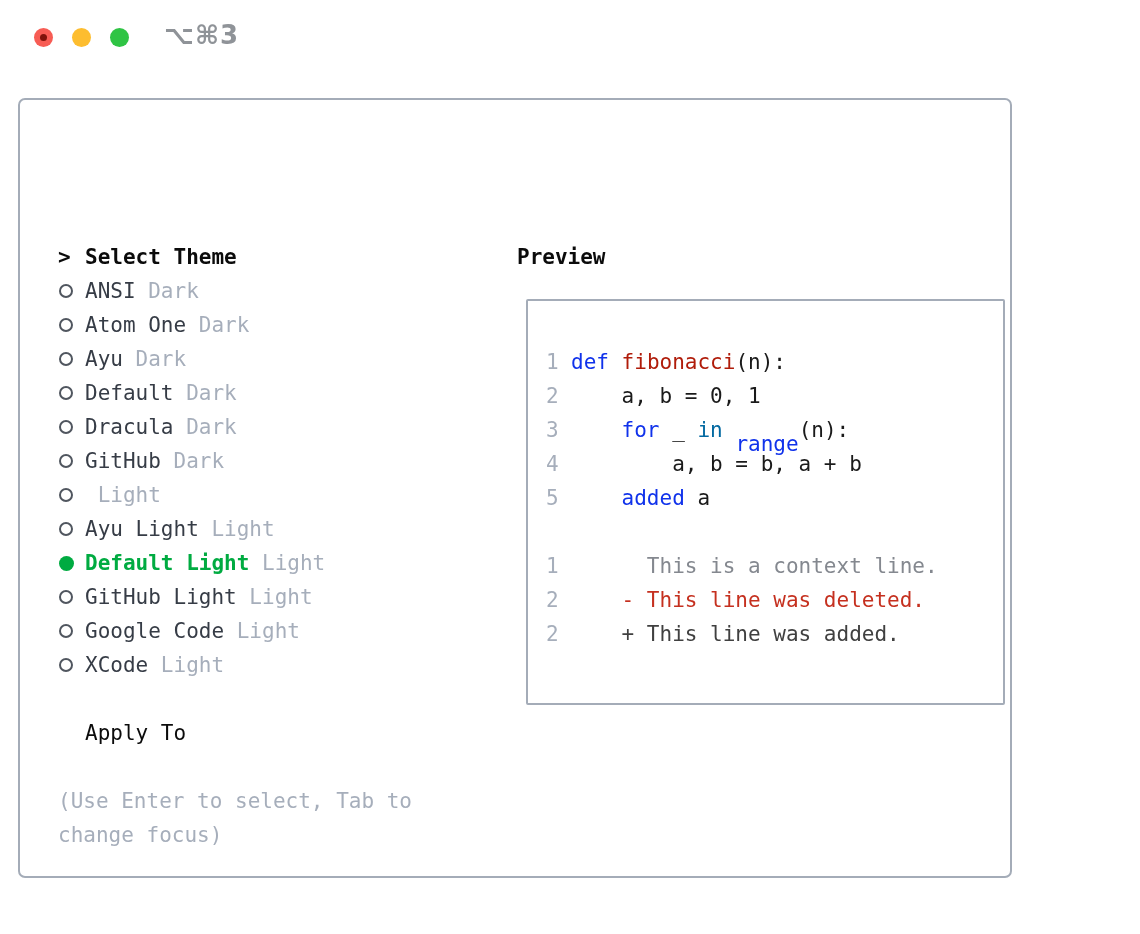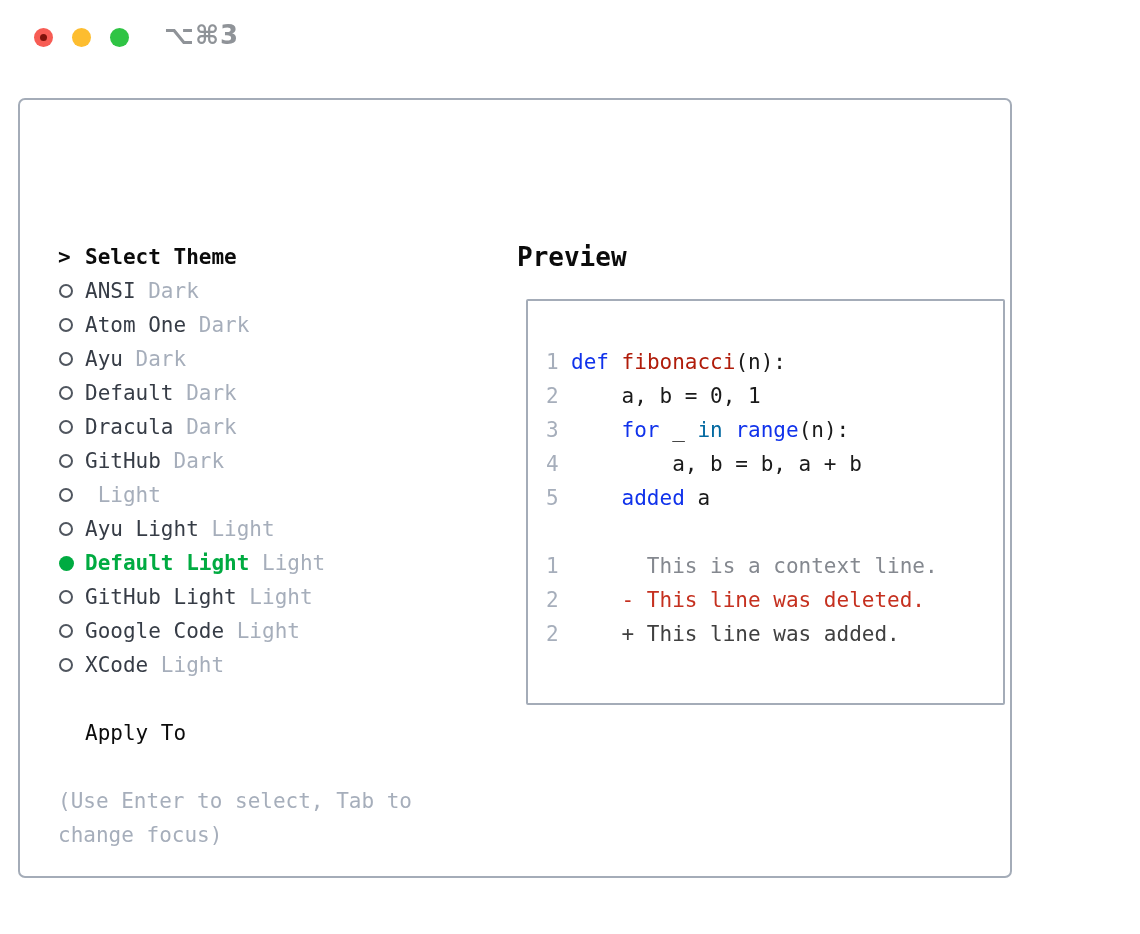--- a/index.html
+++ b/index.html
@@ -35,21 +35,21 @@
   .radio.on{border:none;background:var(--accent_green);width:15px;height:15px;}
   .prompt{font-weight:700;color:var(--heading);}
   .bold{font-weight:700;color:var(--heading);}
   .plainhead{color:var(--heading);}
   .variant{color:var(--muted);}
   .selgreen{color:var(--accent_green);font-weight:bold;}
   .spacer{height:34px;}
   .hint{color:var(--muted);white-space:pre-wrap;}
 
   
-  .preview-label{position:absolute;left:497px;top:140px;font-size:26px;line-height:34px;font-weight:700;color:var(--heading);}
+  .preview-label{position:absolute;left:497px;top:140px;font-size:21px;line-height:34px;font-weight:700;color:var(--heading);}
   .preview-box{
     position:absolute;left:506px;top:199px;width:479px;height:406px;
     border:2px solid var(--border);border-radius:2px;background:#fff;box-sizing:border-box;
     padding:44px 0 0 18px;overflow:hidden;
   }
   .pline{display:flex;white-space:pre;height:34px;font-size:21px;line-height:34px;}
   .lnum{display:inline-block;width:25px;flex:none;color:var(--muted);}
   .tok{white-space:pre;color:#1a1a1a;}
 </style>
 </head>
@@ -96,21 +96,21 @@
       <div class="spacer"></div>
 
       <div class="hint">(Use Enter to select, Tab to change focus)</div>
     </div>
 
     <div class="preview-label">Preview</div>
 
     <div class="preview-box" id="preview-box">
         <div class="pline"><span class="lnum">1</span><span class="tok" style="color: rgb(16, 50, 235);">def</span><span class="tok"> </span><span class="tok" style="color: rgb(176, 28, 10);">fibonacci</span><span class="tok">(n):</span></div>
         <div class="pline"><span class="lnum">2</span><span class="tok">    a, b = 0, 1</span></div>
-        <div class="pline"><span class="lnum">3</span><span class="tok">    </span><span class="tok" style="color: rgb(16, 50, 235);">for</span><span class="tok"> _ </span><span class="tok" style="color: #0369a1;">in</span><span class="tok"> </span><span class="tok" style="color: rgb(16, 50, 235);">range</span><span class="tok">(n):</span></div>
+        <div class="pline"><span class="lnum">3</span><span class="tok">    </span><span class="tok" style="color: rgb(16, 50, 235);">for</span><span class="tok"> _ </span><span class="tok" style="color: #0369a1;">in</span><span class="tok"> </span><span class="tok" style="color: rgb(16, 50, 235); margin-top: 14px;">range</span><span class="tok">(n):</span></div>
         <div class="pline"><span class="lnum">4</span><span class="tok">        a, b = b, a + b</span></div>
         <div class="pline"><span class="lnum">5</span><span class="tok">    </span><span class="tok" style="color: rgb(16, 50, 235);">added</span><span class="tok"> a</span></div>
         <div class="pline"><span class="lnum"></span></div>
         <div class="pline"><span class="lnum">1</span><span class="tok" style="color: rgb(132, 136, 143);">      This is a context line.</span></div>
         <div class="pline"><span class="lnum">2</span><span class="tok" style="color: rgb(197, 48, 31);">    - This line was deleted.</span></div>
         <div class="pline"><span class="lnum">2</span><span class="tok" style="color: #404040; text-align: center;">    + This line was added.</span></div>
       </div>
 
   </div>
 </div>

